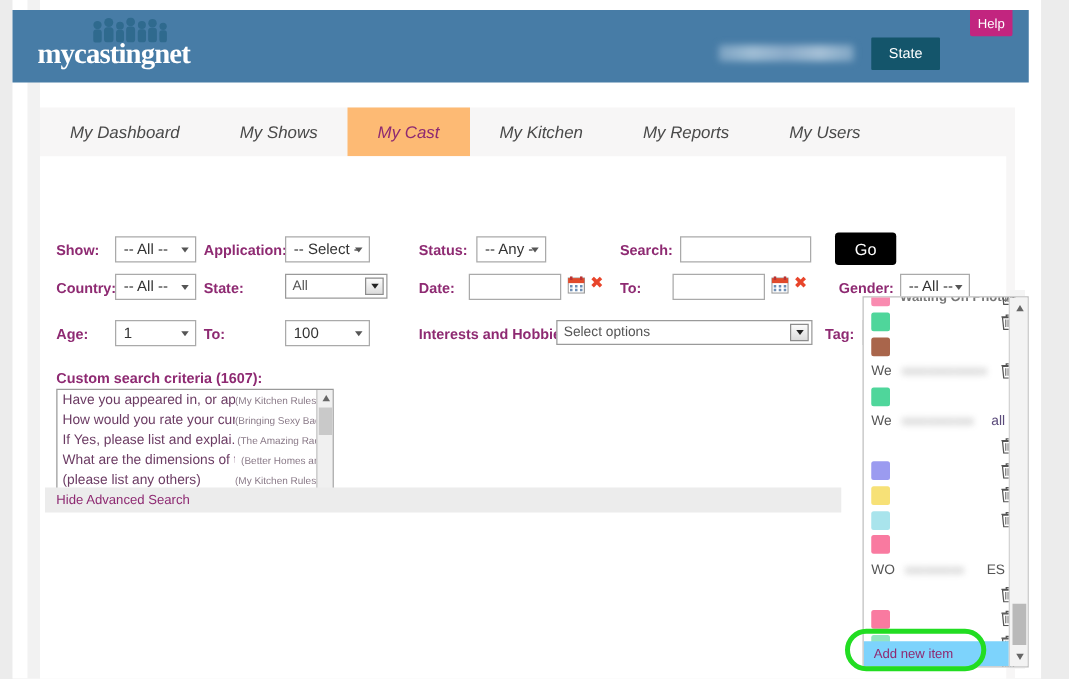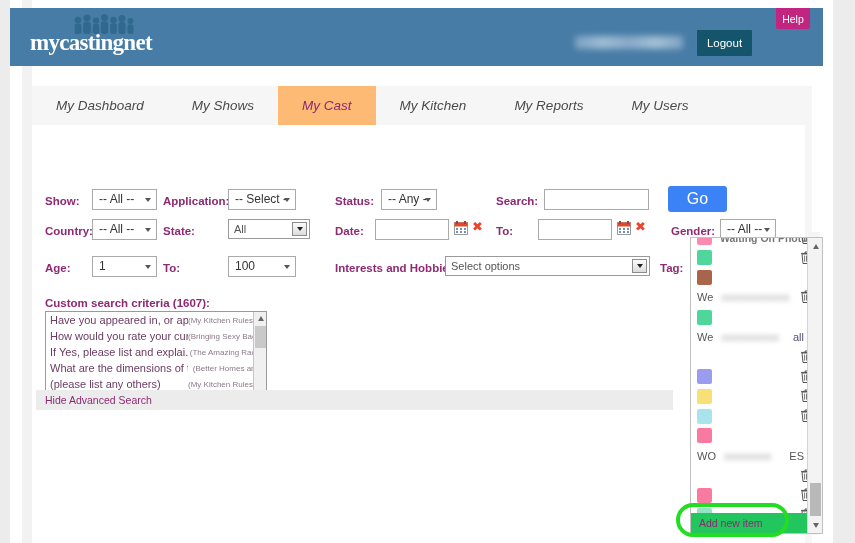--- a/index.html
+++ b/index.html
@@ -170,24 +170,24 @@
     position: absolute;
     border: 1px solid #aaa;
     background: #fff;
     height: 21px;
     font-size: 12px;
     padding-left: 4px;
     color: #333;
   }
   .go-btn {
     position: absolute;
-    width: 59px; height: 26px;
-    background: #3b82f6;
+    width: 49px; height: 26px;
+    background: #000000;
     color: #ffffff;
-    font-size: 16px;
+    font-size: 13px;
     display: flex; align-items: center; justify-content: center;
     border-radius: 3px;
     cursor: pointer;
   }
   .cal-icon {
     position: absolute;
     width: 14px; height: 14px;
     cursor: pointer;
   }
   .x-icon {
@@ -324,21 +324,21 @@
   .tag-scroll .ar.dn { bottom: 1px; }
   .tag-scroll .thumb {
     position: absolute; left: 2px; top: 245px;
     width: 11px; height: 33px;
     background: #b9b9b9;
     cursor: pointer;
   }
   .addnew-row {
     position: absolute; left: 0; bottom: 0;
     width: 118px; height: 20px;
-    background: #22c55e;
+    background: #7dd3fc;
     display: flex; align-items: center;
     padding-left: 8px;
   }
   .addnew-link {
     font-size: 10.5px;
     color: #8e2a72;
     cursor: pointer;
   }
   .green-oval {
     position: absolute;
@@ -381,21 +381,21 @@
             <rect x="40.2" y="9.3" width="6.6" height="10.7" rx="2.5"></rect>
           <circle cx="52" cy="4.5" r="3.4"></circle>
             <rect x="48.5" y="8.1" width="7" height="11.9" rx="2.6"></rect>
           <circle cx="60.5" cy="7" r="2.9"></circle>
             <rect x="57.5" y="10.2" width="6" height="9.8" rx="2.3"></rect>
         </g>
       </svg>
       <div class="logo-text">mycastingnet</div>
     </div>
     <div class="user-name"></div>
-    <div class="logout-btn">Logout</div>
+    <div class="logout-btn">State</div>
     <div class="help-btn">Help</div>
   </div>
 
   <div class="content">
 
     <div class="tabs">
       <div class="tab">My Dashboard</div>
       <div class="tab">My Shows</div>
       <div class="tab active">My Cast</div>
       <div class="tab">My Kitchen</div>

